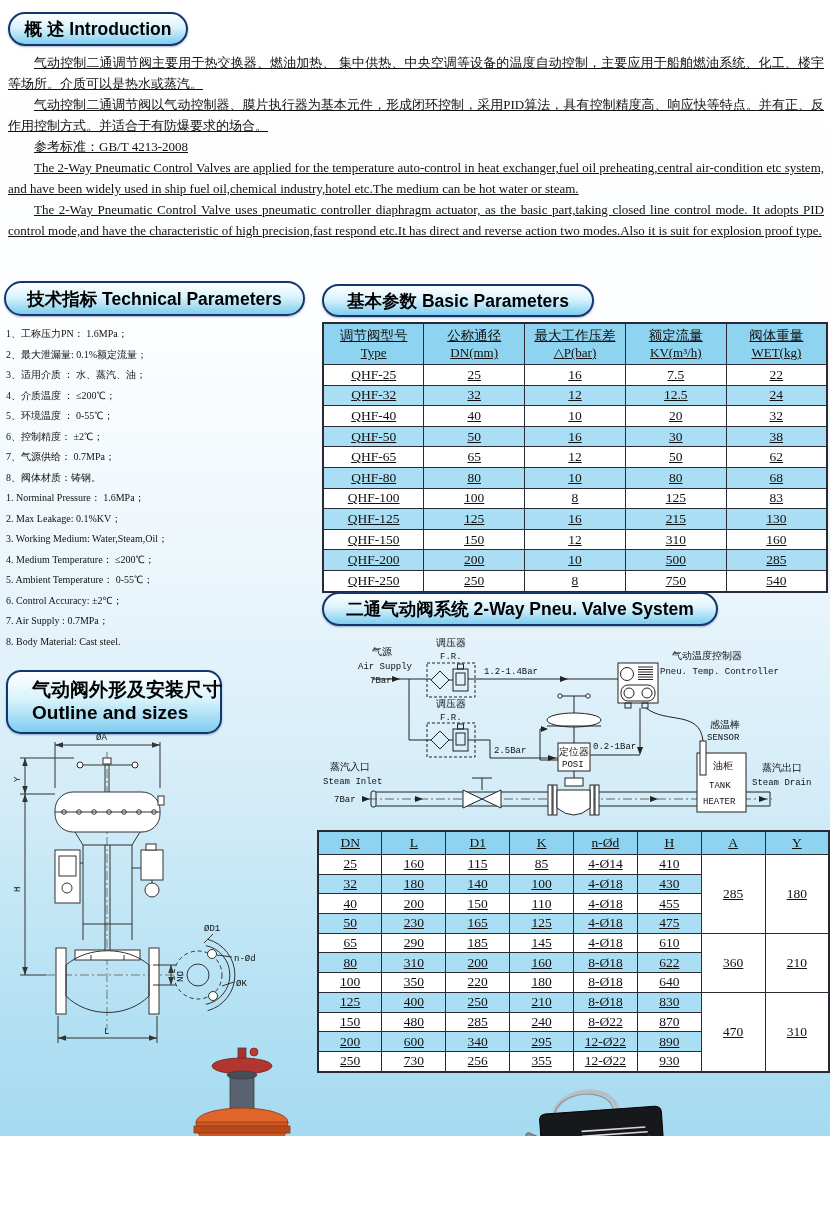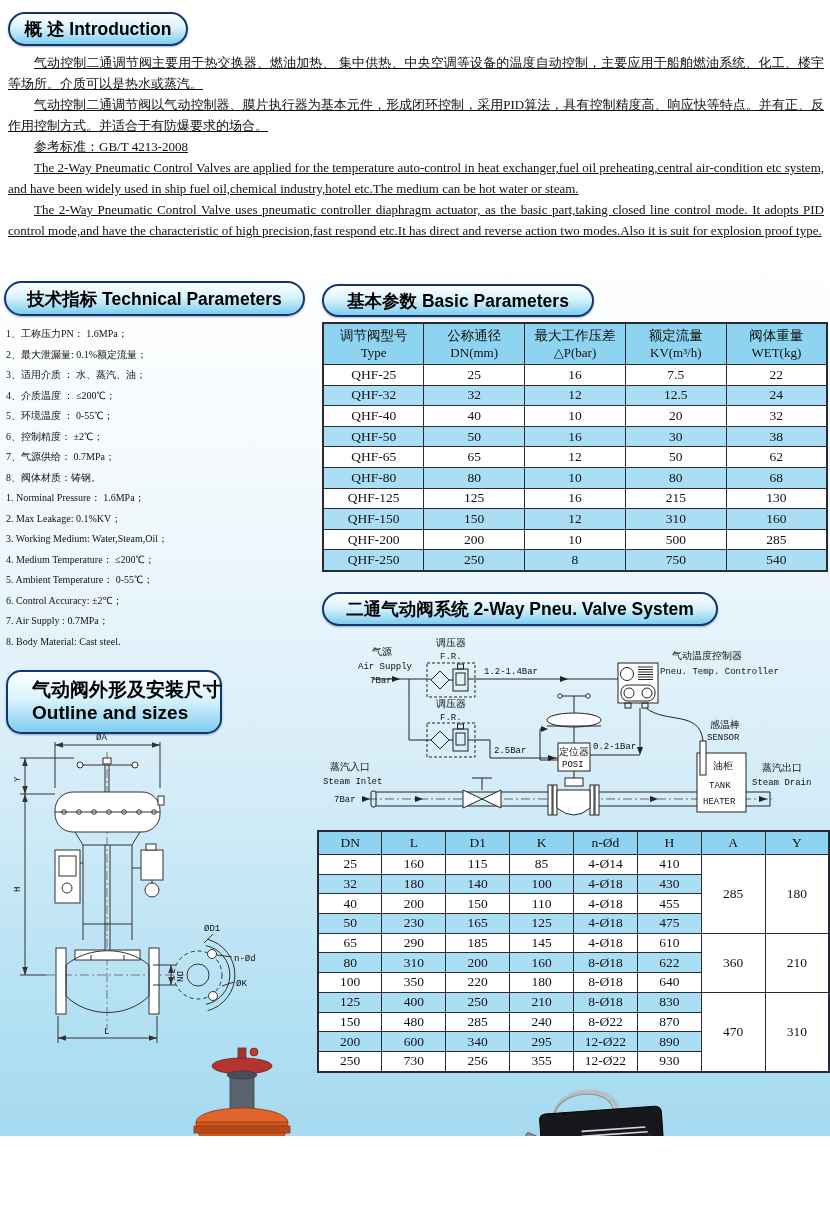--- a/index.html
+++ b/index.html
@@ -11,21 +11,21 @@
   .badge{
     position:absolute;box-sizing:border-box;border:2px solid #14366e;border-radius:18px;
     background:linear-gradient(180deg,#ffffff 0%,#d9f3fc 45%,#7fcdef 100%);
     box-shadow:0 1px 2px rgba(0,40,90,.35);
     font-family:"Liberation Sans", sans-serif;font-weight:bold;color:#000;
     display:flex;align-items:center;justify-content:center;font-size:17.5px;white-space:nowrap;
   }
   .intro-text{position:absolute;left:8px;top:52px;width:816px;font-size:13px;line-height:21px;text-align:justify;text-decoration:underline;}
   .intro-text p{margin:0;text-indent:2em;}
   .tech-list{position:absolute;left:6px;top:324px;width:312px;font-size:10px;line-height:20.5px;}
-  table{border-collapse:collapse;position:absolute;table-layout:fixed;background:#fff;}
+  table{border-collapse:collapse;position:absolute;table-layout:fixed;background:#fff;text-decoration:underline;}
   th,td{border:1px solid #2a2a35;text-align:center;vertical-align:middle;padding:0;font-weight:normal;}
   table{border:2px solid #2a2a35;}
   .basic{left:322px;top:322px;width:506px;font-size:13.5px;}
   .basic th{height:40px;background:#8ed3f0;}
   .basic td{height:19.6px;margin-top:48px;}
   .dims{left:317px;top:830px;width:513px;font-size:13.5px;}
   .dims th{height:22px;background:#8ed3f0;}
   .dims td{height:18.7px;}
   tbody tr:nth-child(even){background:#aadef5;}
   tbody tr:nth-child(odd){background:#ffffff;}
@@ -135,20 +135,27 @@
           <td>62</td>
         </tr>
         <tr>
           <td>QHF-80</td>
           <td>80</td>
           <td>10</td>
           <td>80</td>
           <td>68</td>
         </tr>
         <tr>
+          <td>QHF-100</td>
+          <td>100</td>
+          <td>8</td>
+          <td>125</td>
+          <td>83</td>
+        </tr>
+        <tr>
           <td>QHF-125</td>
           <td>125</td>
           <td>16</td>
           <td>215</td>
           <td>130</td>
         </tr>
         <tr>
           <td>QHF-150</td>
           <td>150</td>
           <td>12</td>

